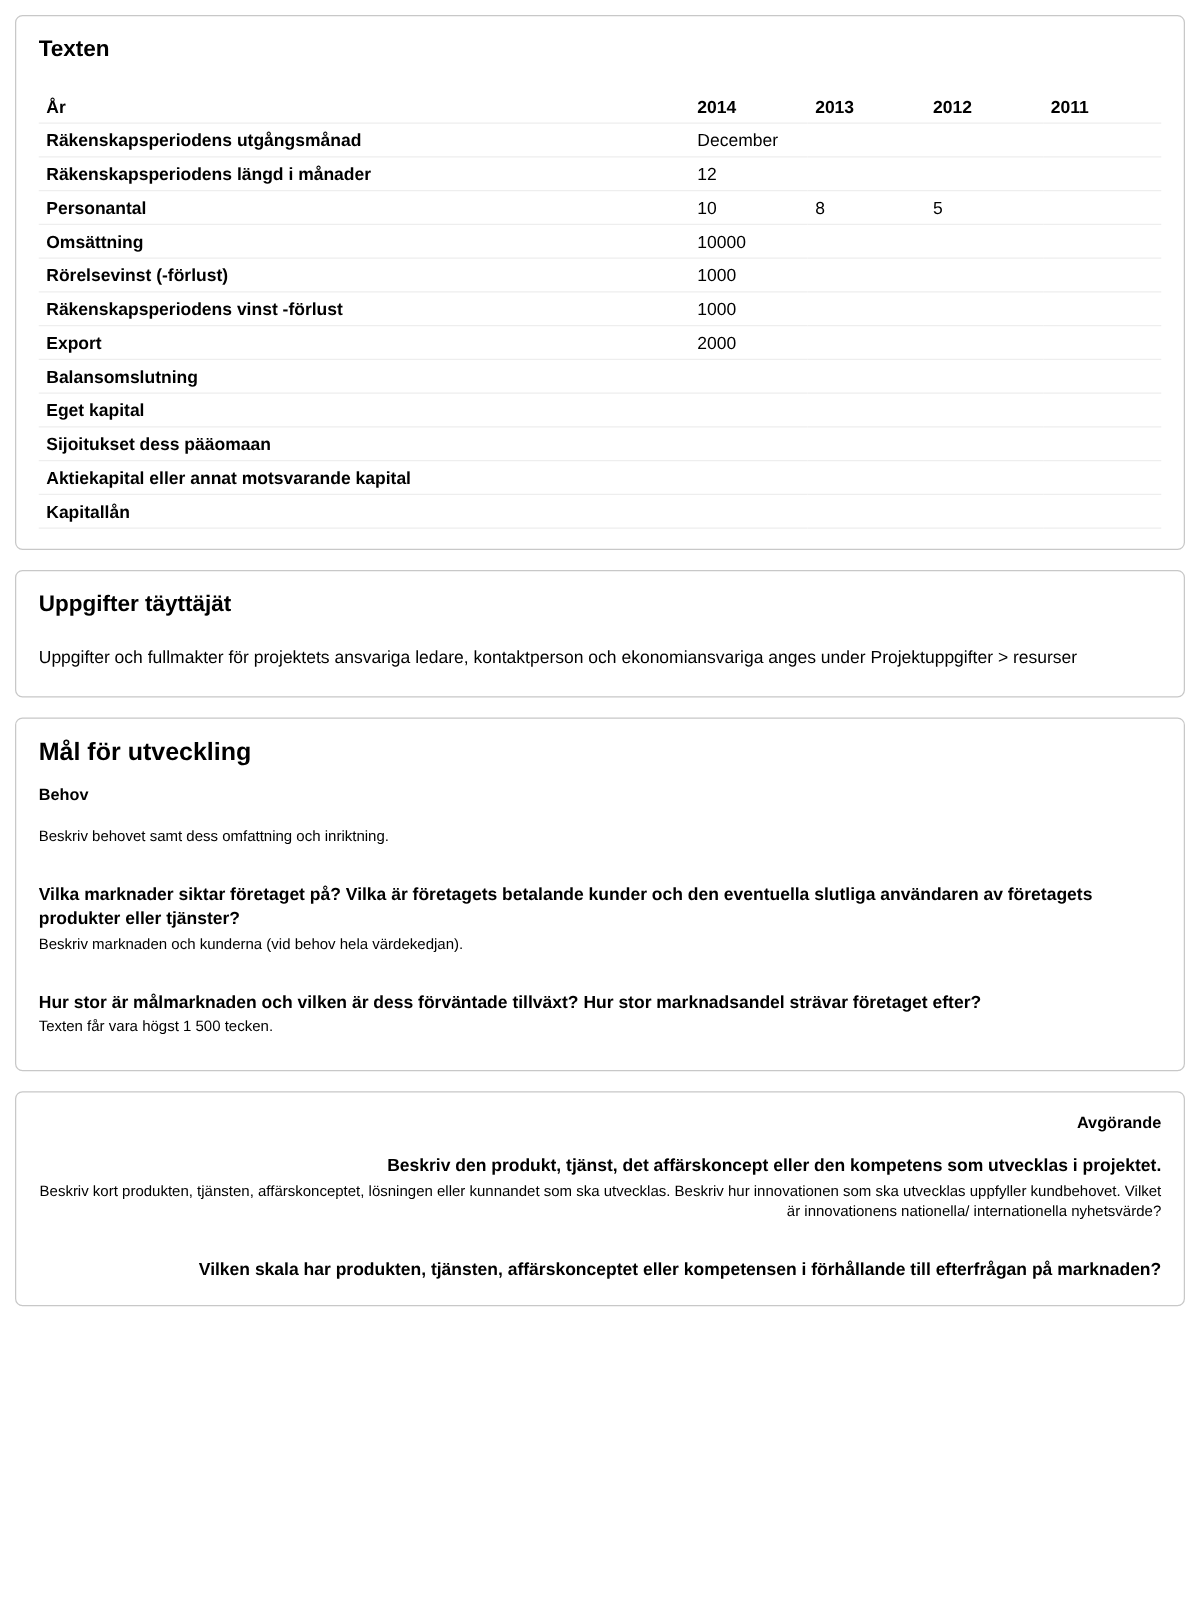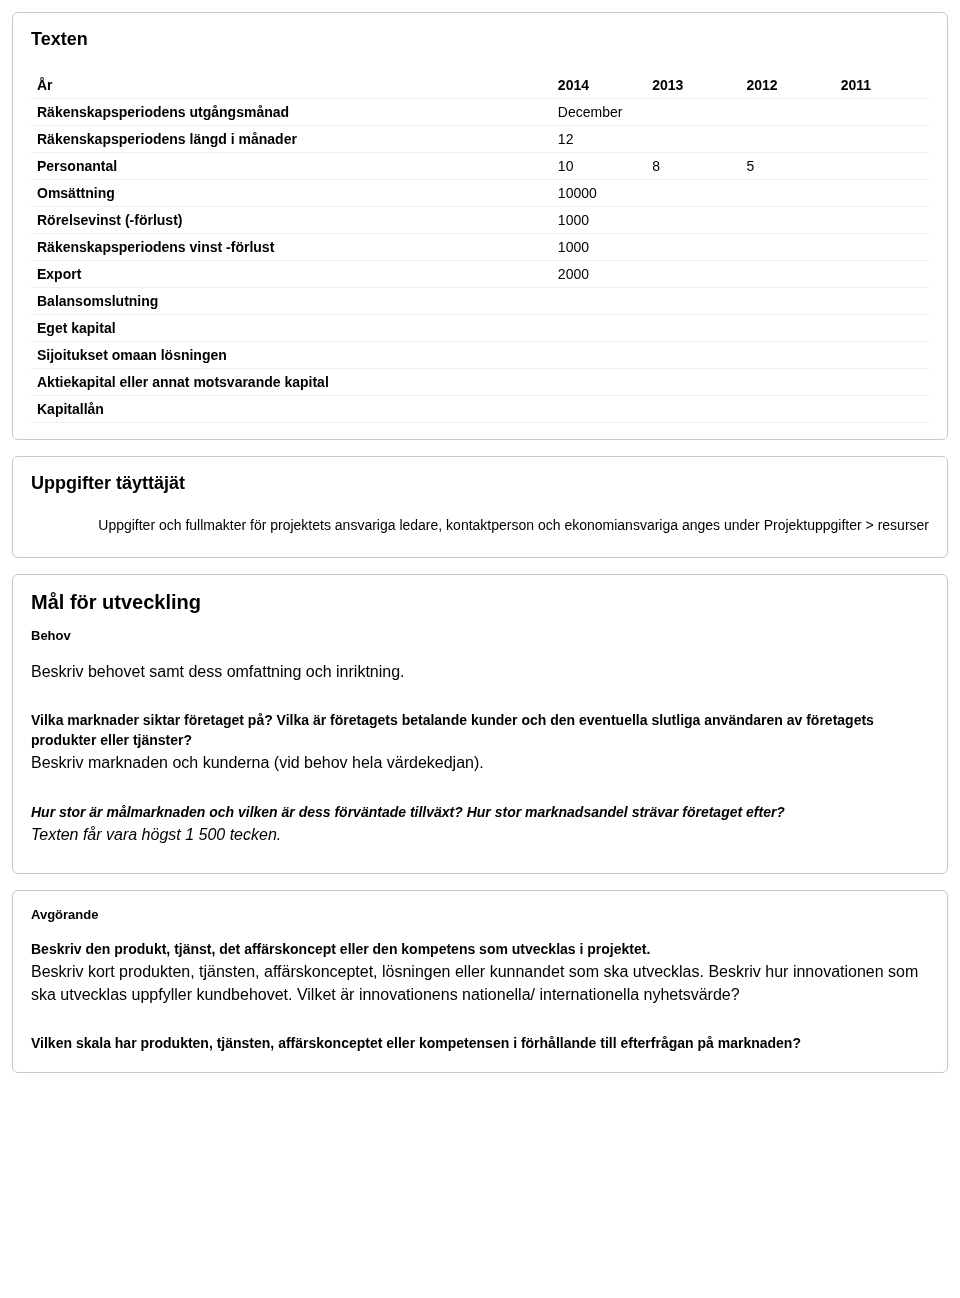--- a/index.html
+++ b/index.html
@@ -46,33 +46,32 @@
   }
   table.data th {
     font-weight: bold;
   }
   table.data col.label { width: 58%; }
   table.data col.y { width: 10.5%; }
   .para {
     font-size: 14px;
     line-height: 1.35;
     margin: 0 0 6px 0;
-    text-align: right;
   }
   .q-block {
     margin-bottom: 28px;
   }
   .q-bold {
     font-weight: bold;
     font-size: 14px;
     line-height: 1.4;
     margin: 0 0 2px 0;
   }
   .q-desc {
-    font-size: 16px;
+    font-size: 12px;
     line-height: 1.4;
     margin: 0;
   }
 </style>
 </head>
 <body>
 
 <div class="panel">
   <h2 class="section-title">Texten</h2>
   <table class="data">
@@ -150,21 +149,21 @@
           <td></td>
         </tr>
         <tr>
           <th>Eget kapital</th>
           <td></td>
           <td></td>
           <td></td>
           <td></td>
         </tr>
         <tr>
-          <th>Sijoitukset omaan lösningen</th>
+          <th>Sijoitukset dess pääomaan</th>
           <td></td>
           <td></td>
           <td></td>
           <td></td>
         </tr>
         <tr>
           <th>Aktiekapital eller annat motsvarande kapital</th>
           <td></td>
           <td></td>
           <td></td>
@@ -192,27 +191,27 @@
 
   <div class="q-block">
     <p class="q-desc">Beskriv behovet samt dess omfattning och inriktning.</p>
   </div>
 
   <div class="q-block">
     <p class="q-bold">Vilka marknader siktar företaget på? Vilka är företagets betalande kunder och den eventuella slutliga användaren av företagets produkter eller tjänster?</p>
     <p class="q-desc">Beskriv marknaden och kunderna (vid behov hela värdekedjan).</p>
   </div>
 
-  <div class="q-block" style="margin-bottom:10px;font-style:italic;">
+  <div class="q-block" style="margin-bottom:10px;">
     <p class="q-bold">Hur stor är målmarknaden och vilken är dess förväntade tillväxt? Hur stor marknadsandel strävar företaget efter?</p>
     <p class="q-desc">Texten får vara högst 1 500 tecken.</p>
   </div>
 </div>
 
-<div class="panel" style="margin-bottom:0;">
+<div class="panel" style="margin-bottom:0;text-align:right;">
   <h2 class="sub-title">Avgörande</h2>
 
   <div class="q-block">
     <p class="q-bold">Beskriv den produkt, tjänst, det affärskoncept eller den kompetens som utvecklas i projektet.</p>
     <p class="q-desc">Beskriv kort produkten, tjänsten, affärskonceptet, lösningen eller kunnandet som ska utvecklas. Beskriv hur innovationen som ska utvecklas uppfyller kundbehovet. Vilket är innovationens nationella/ internationella nyhetsvärde?</p>
   </div>
 
   <div class="q-block" style="margin-bottom:0;">
     <p class="q-bold">Vilken skala har produkten, tjänsten, affärskonceptet eller kompetensen i förhållande till efterfrågan på marknaden?</p>
   </div>

